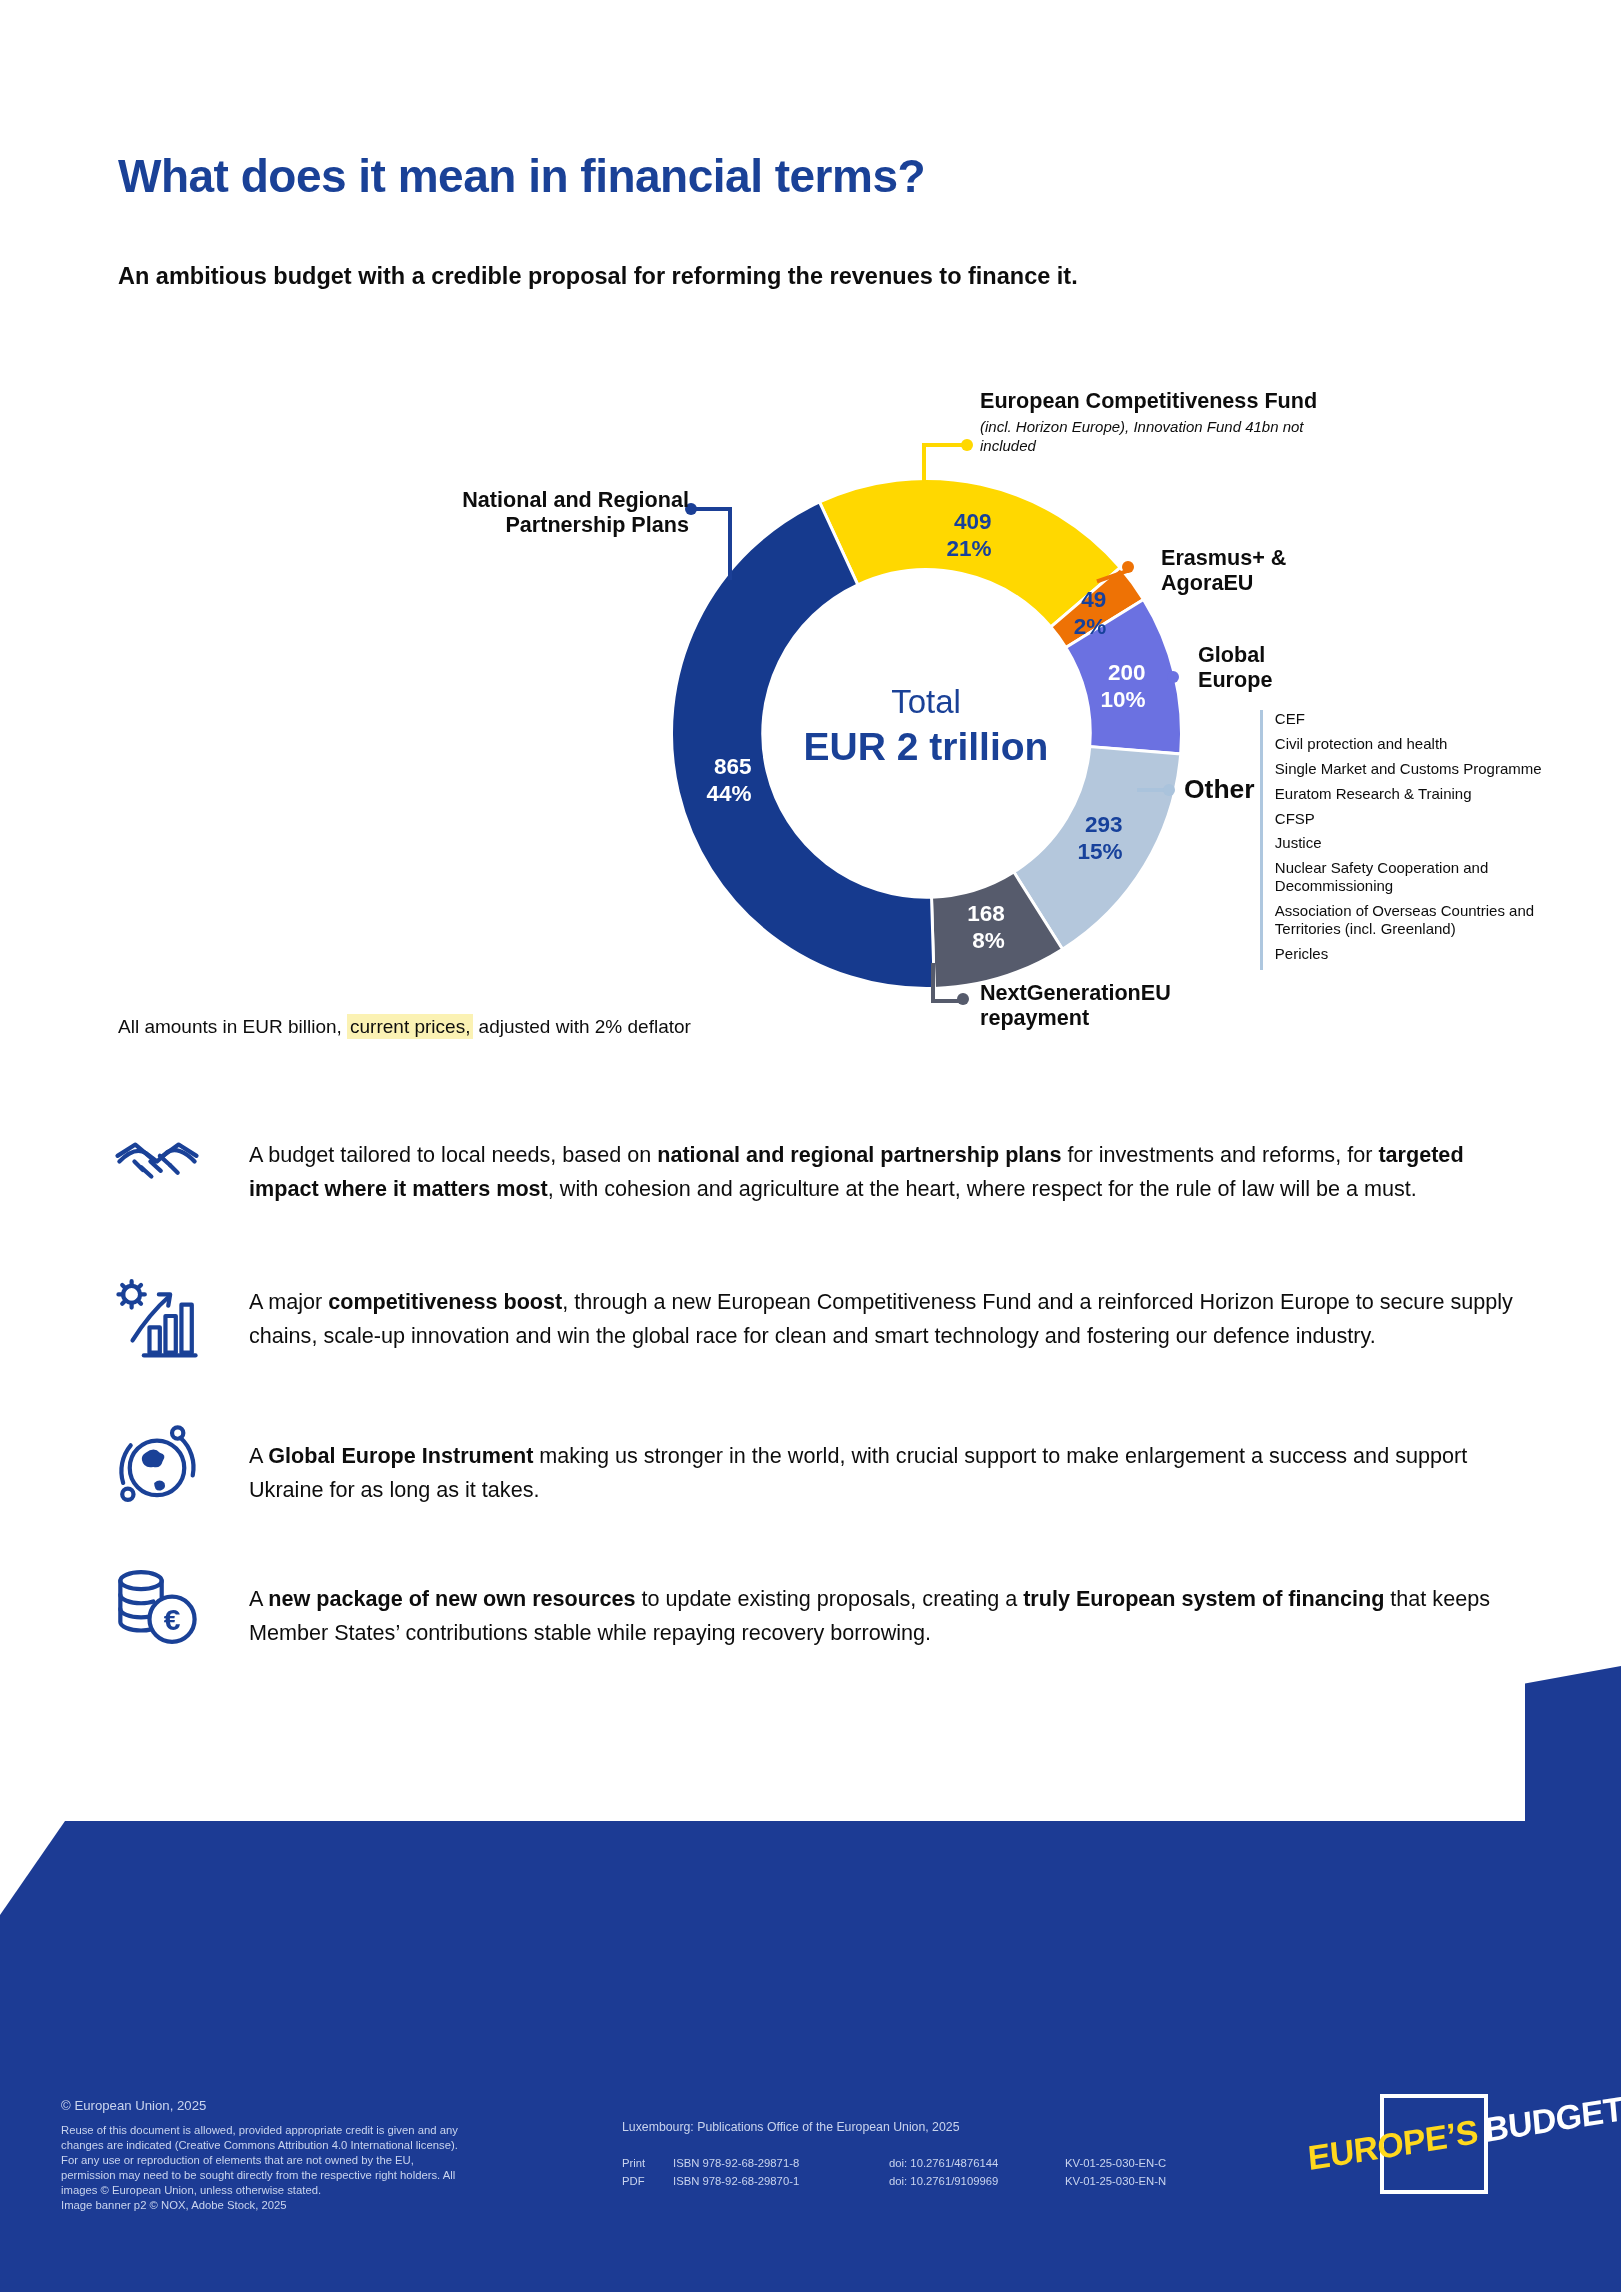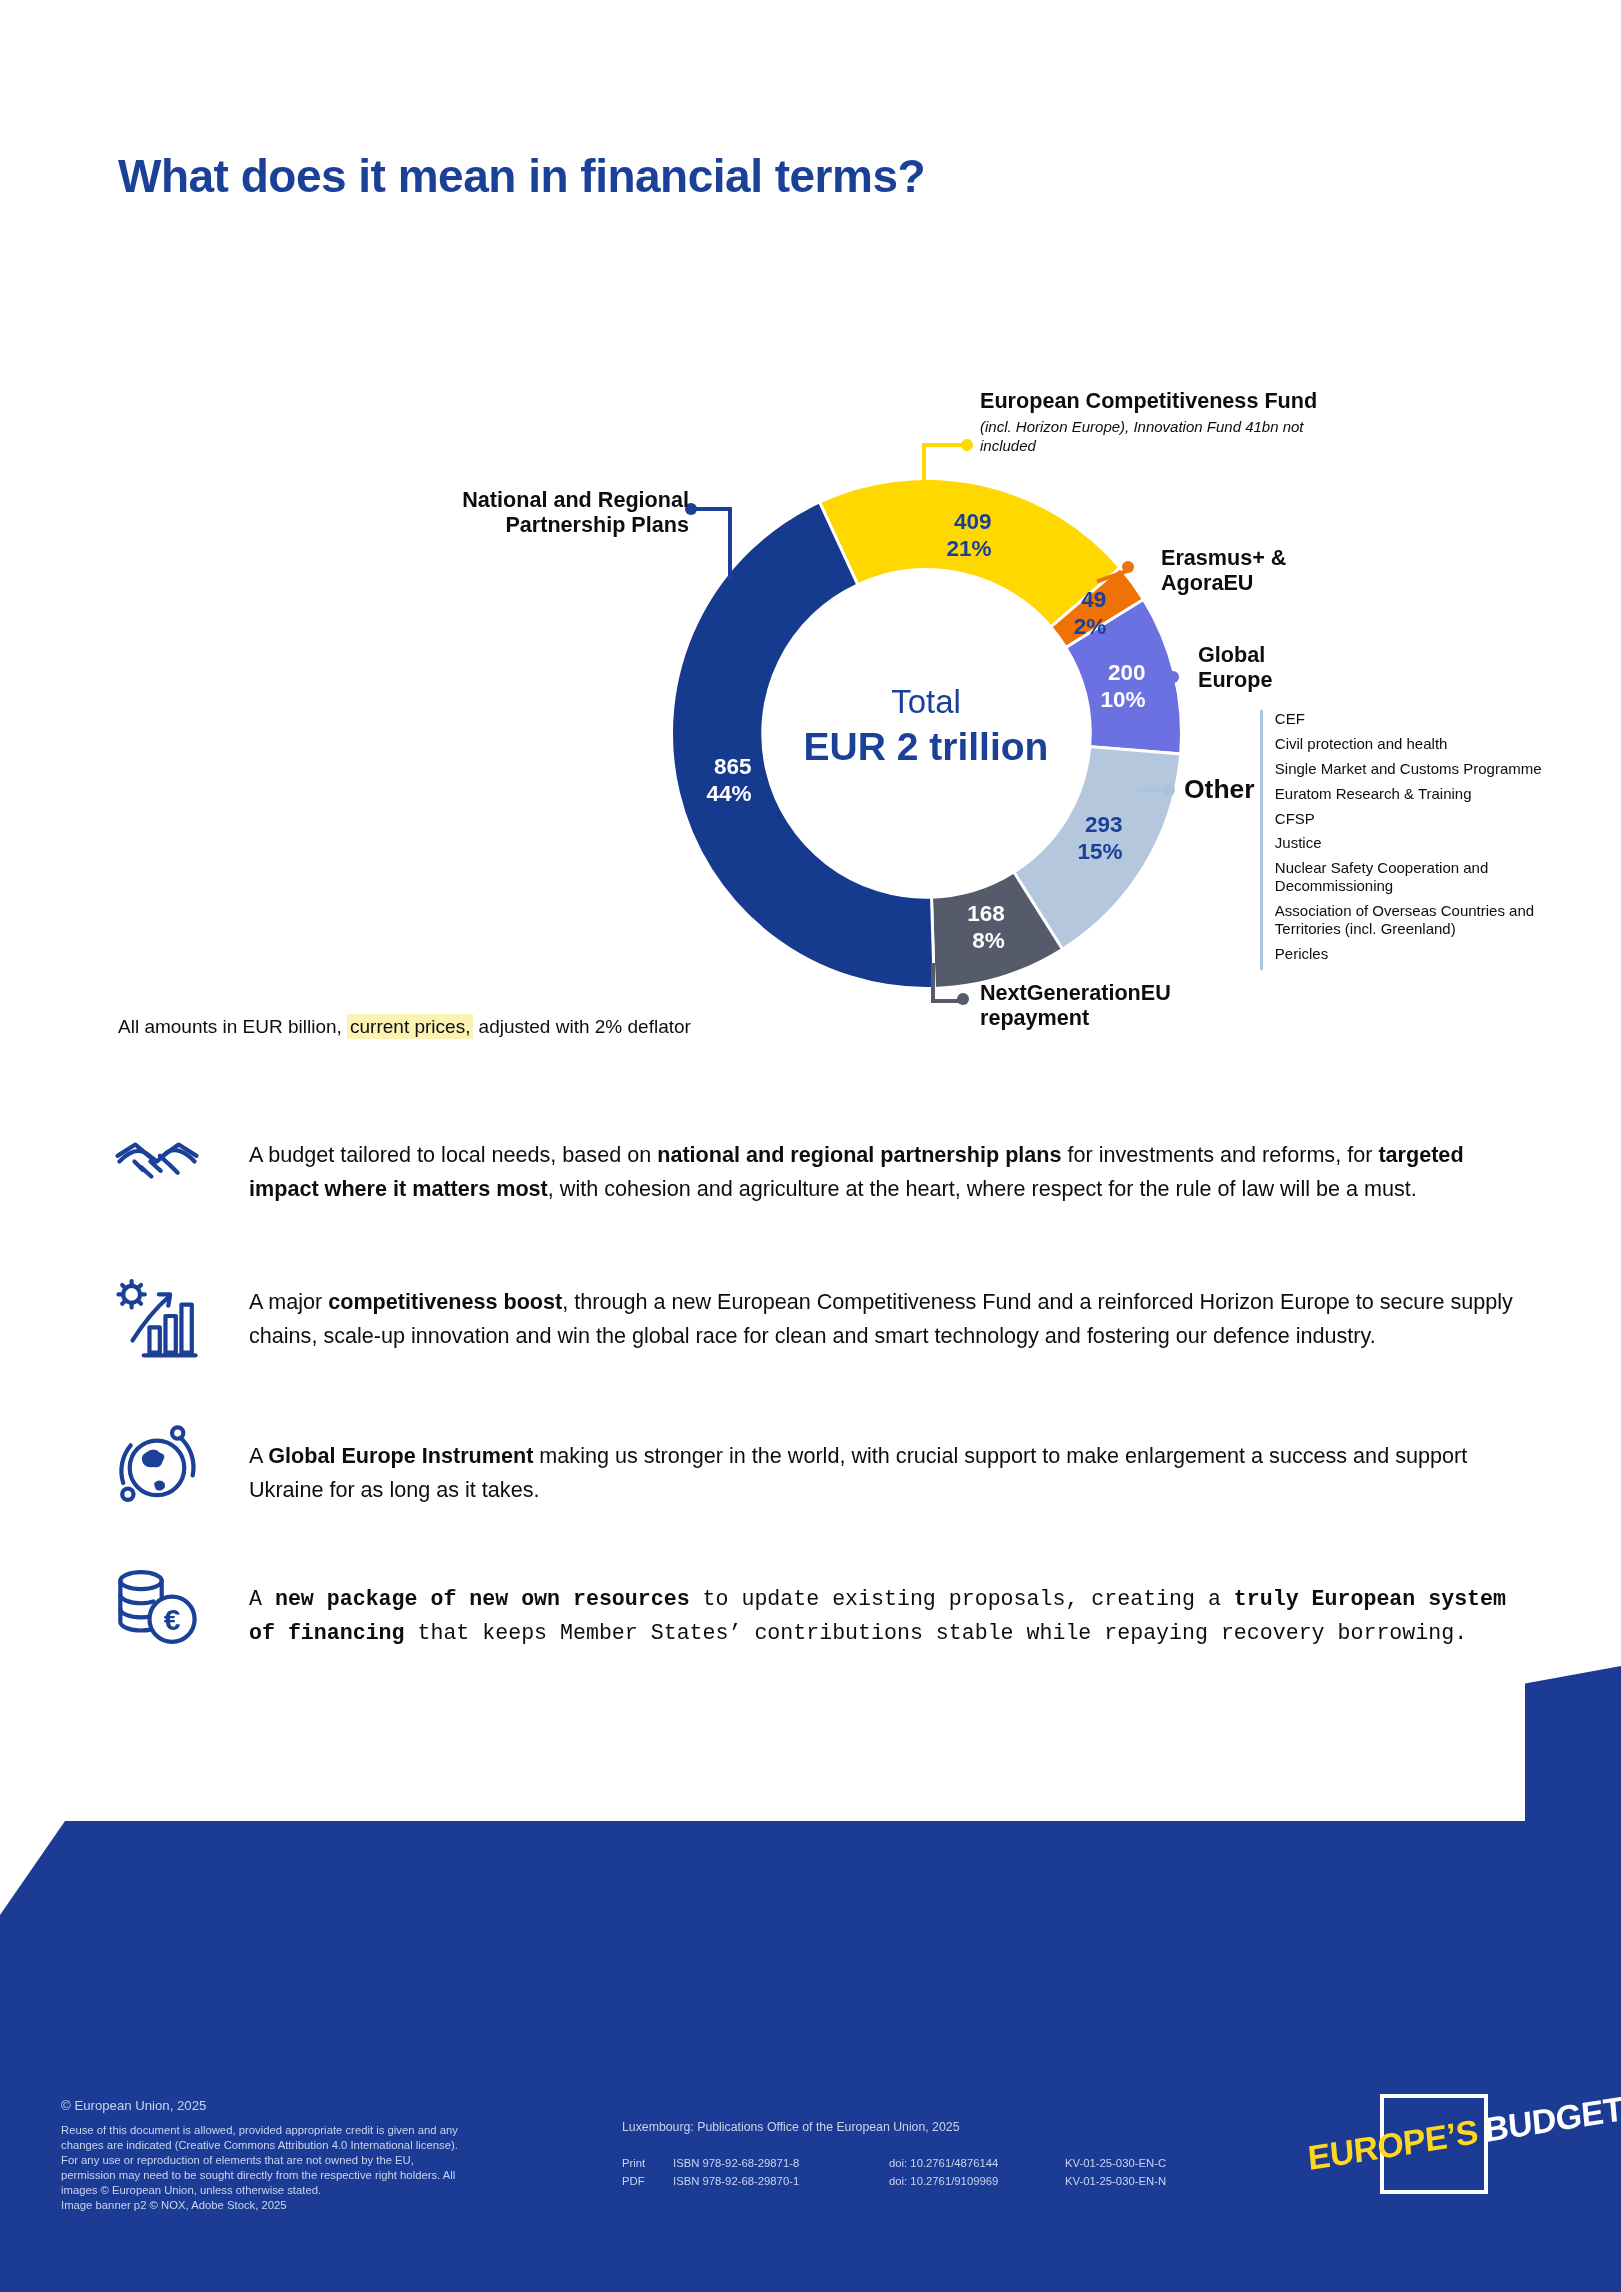--- a/index.html
+++ b/index.html
@@ -48,21 +48,21 @@
 
   .footnote{position:absolute;left:118px;top:1016px;font-size:19px;color:#0d0d0d;z-index:3;}
   .hl-yellow{background:#fbf2b4;padding:2px 2.9px;}
 
   
   .para-row{position:absolute;left:110px;width:1421px;display:flex;gap:45px;align-items:flex-start;}
   .para-icon{flex:0 0 94px;height:94px;}
   .para-icon svg{width:94px;height:94px;}
   .para-text{flex:1;font-size:21.6px;line-height:34px;color:#0d0d0d;margin-top:16px;}
   .row1{top:1122px;} .row2{top:1269px;} .row3{top:1419px;} .row4{top:1560px;}
-  .row3 .para-text{margin-top:20px;} .row4 .para-text{margin-top:21.6px;font-family:Liberation Mono, monospace;}
+  .row3 .para-text{margin-top:20px;} .row4 .para-text{margin-top:21.6px;}
 
   
   .footer-band{position:absolute;left:0;top:1821px;width:1621px;height:471px;background:#1c3b94;z-index:4;}
   .footer-notch{position:absolute;left:0;top:1821px;width:65px;height:94px;background:#ffffff;z-index:5;
                 clip-path:polygon(0 0,100% 0,0 100%);}
   .footer-rightcol{position:absolute;left:1525px;top:1666px;width:96px;height:159px;background:#1c3b94;z-index:4;
                    clip-path:polygon(0 17.6px,100% 0,100% 100%,0 100%);}
   .footer-left{position:absolute;left:61px;top:2098px;width:402px;z-index:6;color:#c9d4ee;}
   .footer-left .copy{font-size:13.2px;margin-bottom:9.8px;}
   .footer-left .notice{font-size:11.3px;line-height:1.33;}
@@ -75,20 +75,21 @@
              font-size:34px;font-weight:bold;letter-spacing:-0.5px;
              transform:rotate(-9deg) skewX(-4deg);transform-origin:0 50%;}
   .logo-europe{color:#ffd81d;} .logo-budget{color:#ffffff;margin-left:6.9px;}
 </style>
 </head>
 <body>
 
 <div class="page">
 
   <div class="title">What does it mean in financial terms?</div>
+  <div class="subtitle">An ambitious budget with a credible proposal for reforming the revenues to finance it.</div>
 
 
   <svg class="donut-svg" id="donut-svg" viewBox="0 0 570 570">
       <path d="M175.94245856399397 48.97785558144375 A260 260 0 0 1 482.4510205741418 115.84594455281356 L411.82430936877574 176.35104900123025 A167 167 0 0 0 214.9515022314884 133.40116108500425 Z" fill="#FFD800" stroke="#ffffff" stroke-width="3"></path>
       <path d="M482.4510205741418 115.84594455281356 A260 260 0 0 1 506.2224256358179 148.3960527810231 L427.09286569685224 197.25823390165715 A167 167 0 0 0 411.82430936877574 176.35104900123025 Z" fill="#EE7205" stroke="#ffffff" stroke-width="3"></path>
       <path d="M506.2224256358179 148.3960527810231 A260 260 0 0 1 544.1642684317387 305.8298336105138 L451.46320318500136 298.3791623575223 A167 167 0 0 0 427.09286569685224 197.25823390165715 Z" fill="#6B71E1" stroke="#ffffff" stroke-width="3"></path>
       <path d="M544.1642684317387 305.8298336105138 A260 260 0 0 1 423.699536908843 504.91461629749057 L374.08777947606455 426.2528496987728 A167 167 0 0 0 451.46320318500136 298.3791623575223 Z" fill="#B4C7DC" stroke="#ffffff" stroke-width="3"></path>
       <path d="M423.699536908843 504.91461629749057 A260 260 0 0 1 292.96561837734686 544.8779500532249 L290.11637795775744 451.9216063803407 A167 167 0 0 0 374.08777947606455 426.2528496987728 Z" fill="#565B6C" stroke="#ffffff" stroke-width="3"></path>
       <path d="M292.96561837734686 544.8779500532249 A260 260 0 0 1 175.94245856399357 48.97785558144395 L214.95150223148818 133.4011610850044 A167 167 0 0 0 290.11637795775744 451.9216063803407 Z" fill="#163a8e" stroke="#ffffff" stroke-width="3"></path>
     </svg>

